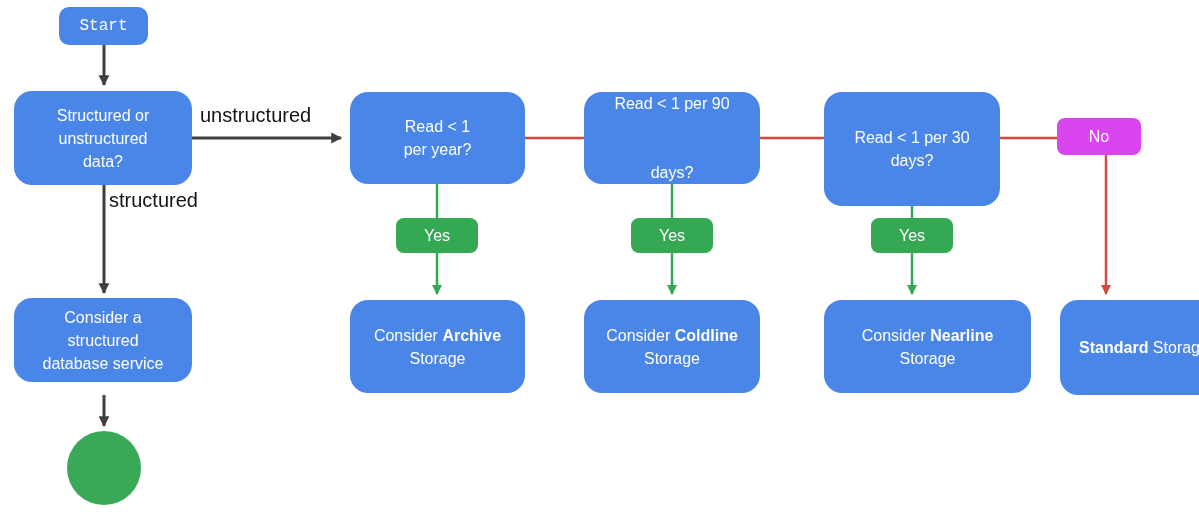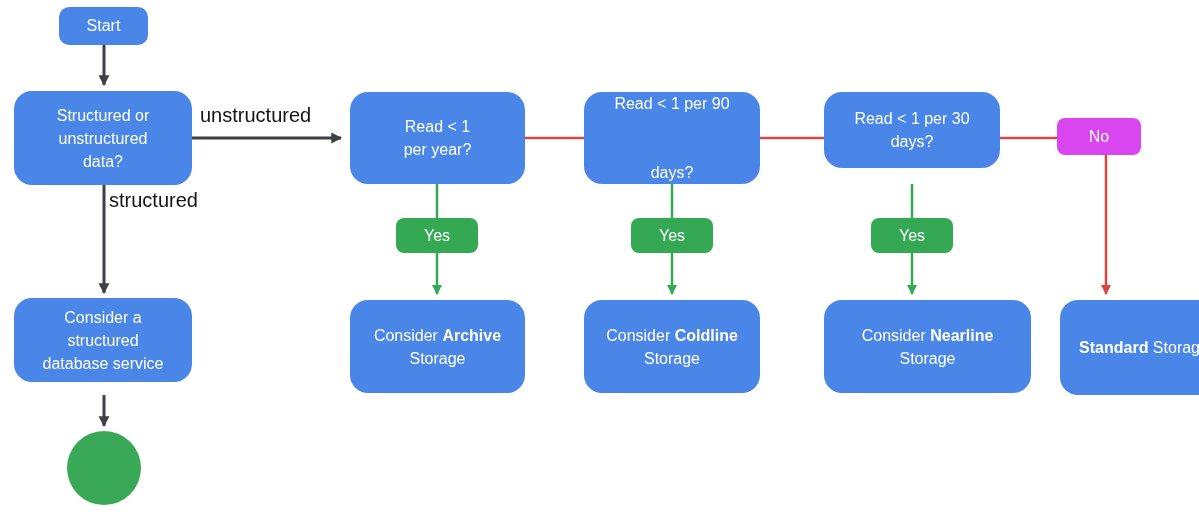--- a/index.html
+++ b/index.html
@@ -70,21 +70,21 @@
     <line x1="437" y1="184" x2="437" y2="294" stroke="#34a853" stroke-width="2.5" marker-end="url(#arrow-green)"></line>
     <line x1="672" y1="184" x2="672" y2="294" stroke="#34a853" stroke-width="2.5" marker-end="url(#arrow-green)"></line>
     <line x1="912" y1="184" x2="912" y2="294" stroke="#34a853" stroke-width="2.5" marker-end="url(#arrow-green)"></line>
 
     <line x1="524" y1="138" x2="584" y2="138" stroke="#d6493f" stroke-width="2.5"></line>
     <line x1="760" y1="138" x2="824" y2="138" stroke="#d6493f" stroke-width="2.5"></line>
     <line x1="1000" y1="138" x2="1057" y2="138" stroke="#d6493f" stroke-width="2.5"></line>
     <line x1="1106" y1="155" x2="1106" y2="294" stroke="#d6493f" stroke-width="2.5" marker-end="url(#arrow-red)"></line>
   </svg>
 
-  <div class="node start-box" style="left:59px; top:7px; width:89px; height:38px;">
+  <div class="node start-box" style="left:59px; top:7px; width:89px; height:38px;font-family:Liberation Mono, monospace;">
     <span>Start</span>
   </div>
 
   <div class="node blue q" style="left:14px; top:91px; width:178px; height:94px;">
     <div>Structured or</div>
     <div>unstructured</div>
     <div>data?</div>
   </div>
 
   <div class="node blue q" style="left:14px; top:298px; width:178px; height:84px;">
@@ -101,21 +101,21 @@
   <div class="node blue q" style="left:350px; top:92px; width:175px; height:92px;">
     <div>Read &lt; 1</div>
     <div>per year?</div>
   </div>
 
   <div class="node blue q" style="left:584px; top:92px; width:176px; height:92px;justify-content:space-between;">
     <div>Read &lt; 1 per 90</div>
     <div>days?</div>
   </div>
 
-  <div class="node blue q" style="left:824px; top:92px; width:176px; height:76px;">
+  <div class="node blue q" style="left:824px; top:92px; width:176px; height:114px;">
     <div>Read &lt; 1 per 30</div>
     <div>days?</div>
   </div>
 
   <div class="node no-badge" style="left:1057px; top:118px; width:84px; height:37px;">
     <span>No</span>
   </div>
 
   <div class="node badge" style="left:396px; top:218px; width:82px; height:35px;">
     <span>Yes</span>

